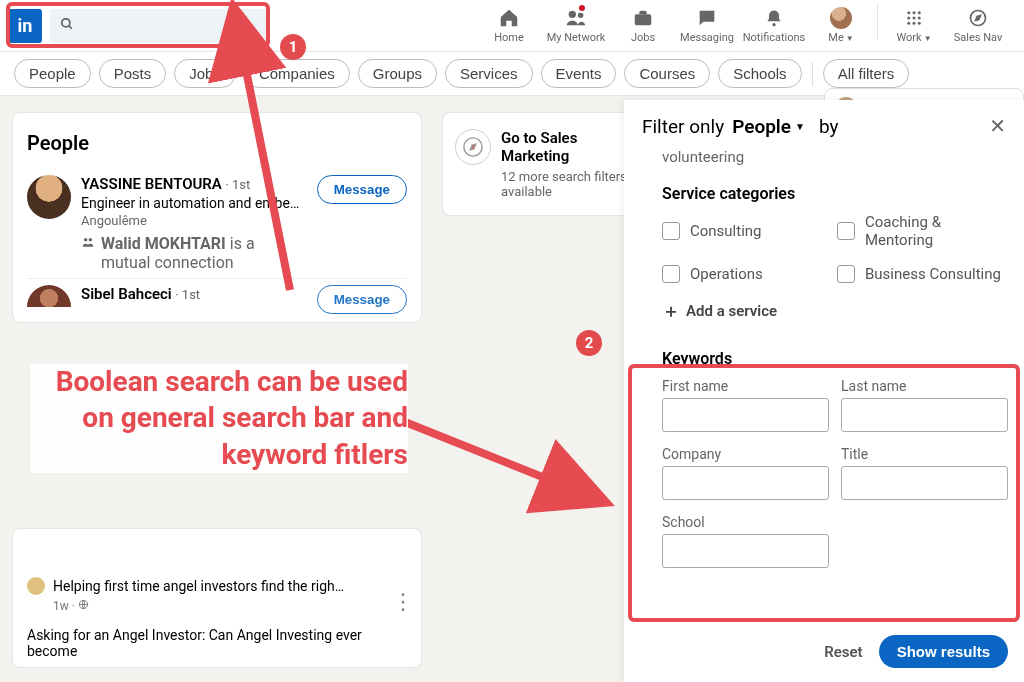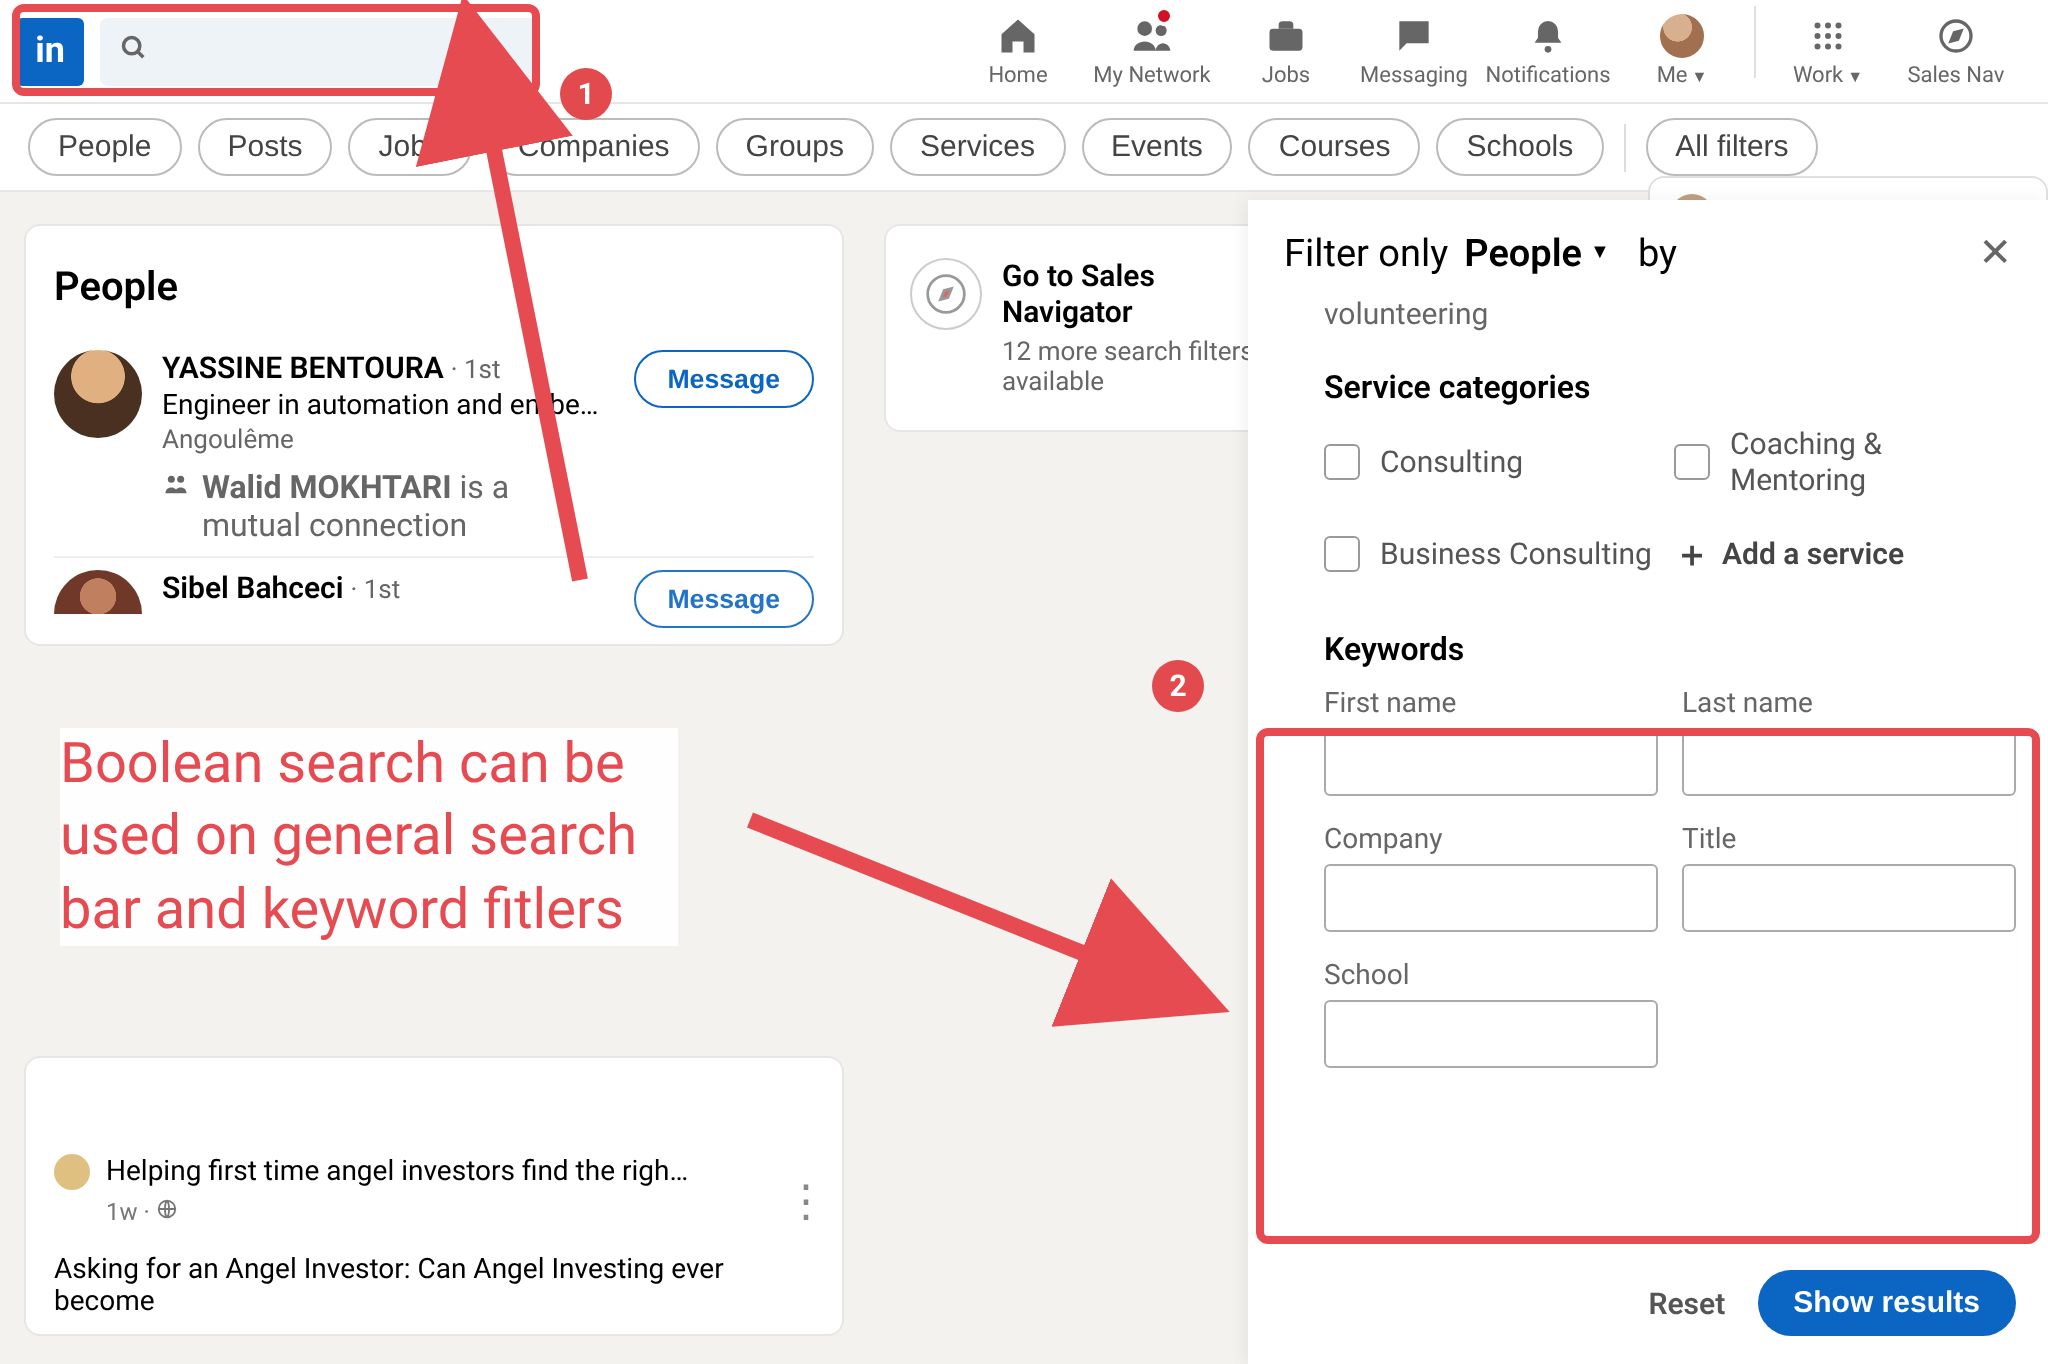--- a/index.html
+++ b/index.html
@@ -64,21 +64,21 @@
   .kw .lbl { font-size:14px; color:#666; margin-bottom:4px;}
   .kw input { width:100%; height:34px; border:1px solid #aaa; border-radius:3px; padding:0 8px;}
   .panel-foot { display:flex; justify-content:flex-end; align-items:center; gap:16px; padding:10px 16px 14px; }
   .reset { color:#555; font-weight:600; font-size:15px; }
   .showres { background:#0a66c2; color:#fff; font-weight:600; border:none; border-radius:999px; padding:8px 18px; font-size:15px;}
 
   
   .anno-box1 { position:absolute; top:2px; left:6px; width:264px; height:46px; border:4px solid #e54b50; border-radius:6px; pointer-events:none;}
   .anno-box2 { position:absolute; top:364px; left:628px; right:4px; height:258px; border:4px solid #e54b50; border-radius:6px; pointer-events:none;}
   .circ { position:absolute; width:26px; height:26px; border-radius:50%; background:#e24a4e; color:#fff; font-weight:700; display:flex; align-items:center; justify-content:center; font-size:15px;}
-  .anno-text { position:absolute; top:364px; left:30px; width:309px; font-size:28px; line-height:1.3; font-weight:400; color:#e54b50; background:rgba(255,255,255,0.92); }
+  .anno-text { position:absolute; top:364px; left:30px; width:378px; font-size:28px; line-height:1.3; font-weight:700; color:#e54b50; background:rgba(255,255,255,0.92);text-align:right; }
   .ghost-card { position:absolute; top:528px; left:12px; width:410px; background:#fff; border:1px solid #e6e6e6; border-radius:8px; padding:48px 14px 8px 14px; font-size:14px;}
   .dots { position:absolute; bottom:76px; left:392px; color:#888; font-size:22px; line-height:0.3;}
 
   svg.arrow { position:absolute; overflow:visible; pointer-events:none;}
 
 </style>
 </head>
 <body>
 
 <div class="green-strip"></div>
@@ -226,21 +226,21 @@
 </div>
 
 <div class="card-right">
   <div class="compass">
     <svg width="22" height="22" viewBox="0 0 24 24" fill="none" stroke="#999" stroke-width="1.5">
         <circle cx="12" cy="12" r="10"></circle>
         <path d="M15 9l-2 5-4 1 2-5z" fill="#d66"></path>
       </svg>
   </div>
   <div>
-    <div class="t">Go to Sales Navigator</div>
+    <div class="t">Go to Sales Marketing</div>
     <div class="s">12 more search filters available</div>
   </div>
 </div>
 
 <div class="msg-bar">
   <span class="avatar-sm" style="background:#c0a080;"></span>
   <span class="t">Messaging</span>
   <span style="margin-left:auto; color:#777;">⋯</span>
   <span>
     <svg width="16" height="16" viewBox="0 0 24 24" fill="none" stroke="#666" stroke-width="2">
@@ -267,20 +267,24 @@
 
     <div class="sec-h">Service categories</div>
     <div class="check-grid">
       <label class="chk">
           <span class="box"></span>
           <span>Consulting</span>
         </label>
       <label class="chk">
           <span class="box"></span>
           <span>Coaching &amp; Mentoring</span>
+        </label>
+      <label class="chk">
+          <span class="box"></span>
+          <span>Operations</span>
         </label>
       <label class="chk">
           <span class="box"></span>
           <span>Business Consulting</span>
         </label>
       <div class="add-svc">
         <span style="font-size:18px;">＋</span>
         <span>Add a service</span>
       </div>
     </div>

